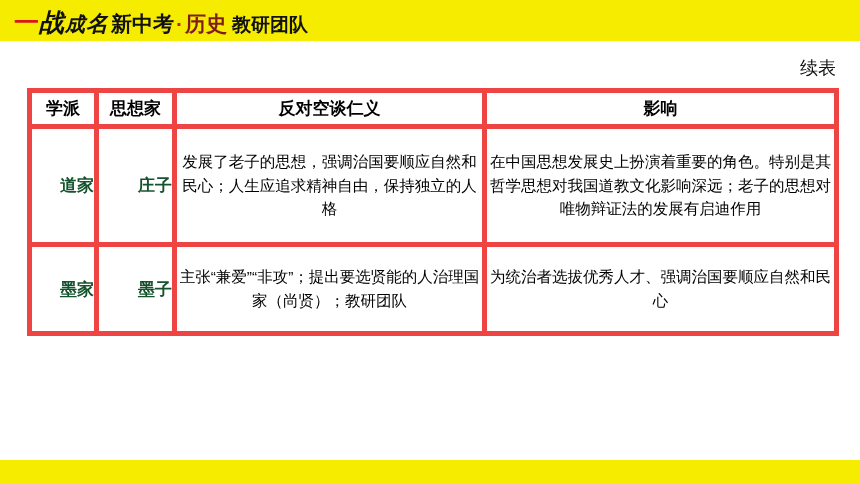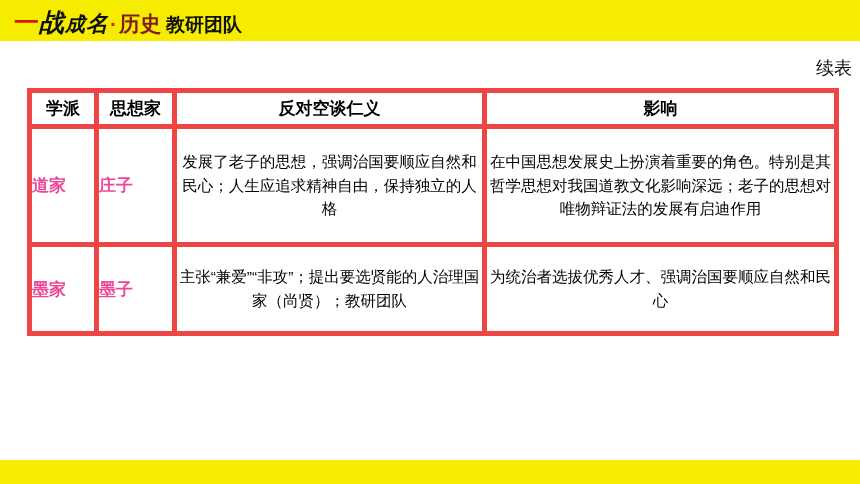--- a/index.html
+++ b/index.html
@@ -99,21 +99,21 @@
     left: 0;
     bottom: 0;
     width: 860px;
     height: 24px;
     background: #f5ec00;
   }
 
   
   .cont-label {
     position: absolute;
-    right: 8px;
+    right: 24px;
     top: 56px;
     font-size: 18px;
     color: #111111;
     font-family: Liberation Sans, sans-serif;
   }
 
   
   .tbl-wrap {
     position: absolute;
     left: 27px;
@@ -137,24 +137,24 @@
 
   .hdr {
     text-align: center;
     font-size: 17px;
     font-weight: bold;
     color: #000000;
     height: 31px;
     line-height: 31px;
   }
   .cell-center {
-    text-align: left;
+    text-align: right;
     font-size: 17px;
     font-weight: bold;
-    color: #ec4899;
+    color: #14532d;
     margin-top: 8px;
   }
   .cell-text {
     text-align: center;
     font-size: 15.5px;
     color: #000000;
     line-height: 1.52;
     padding: 6px 7px 6px 8px;
   }
   .row-daojia td { height: 113px; }
@@ -165,20 +165,21 @@
 <body>
 
 <div class="page">
 
   <div class="top-banner">
     <div class="banner-title">
       <span class="banner-yi">一</span>
       <span class="banner-zhan">战</span>
       <span class="banner-cheng">成</span>
       <span class="banner-ming">名</span>
+      <span class="banner-rest">新中考</span>
       <span class="banner-dot">·</span>
       <span class="banner-hist">历史</span>
       <span class="banner-team">教研团队</span>
     </div>
   </div>
 
   <div class="cont-label">续表</div>
 
   <div class="tbl-wrap">
     <table class="main">

